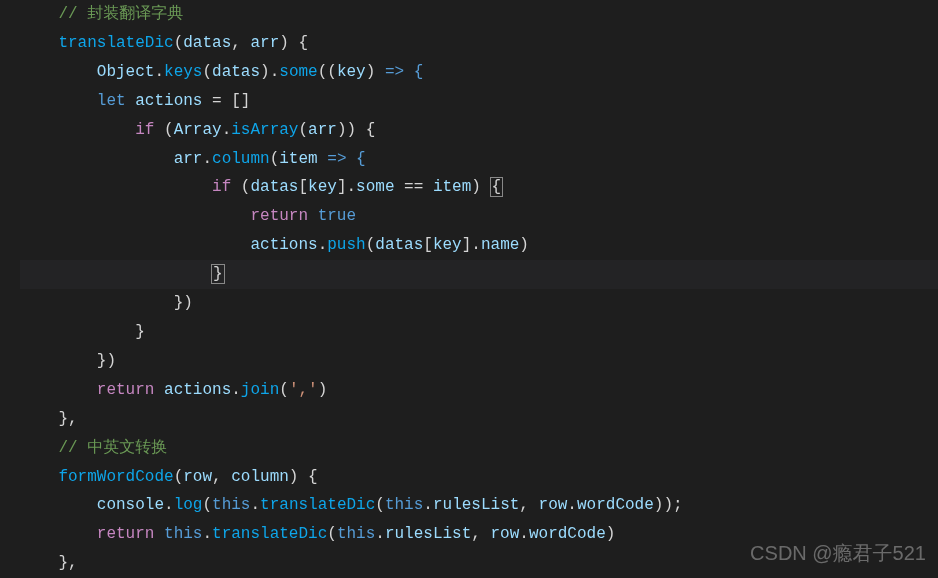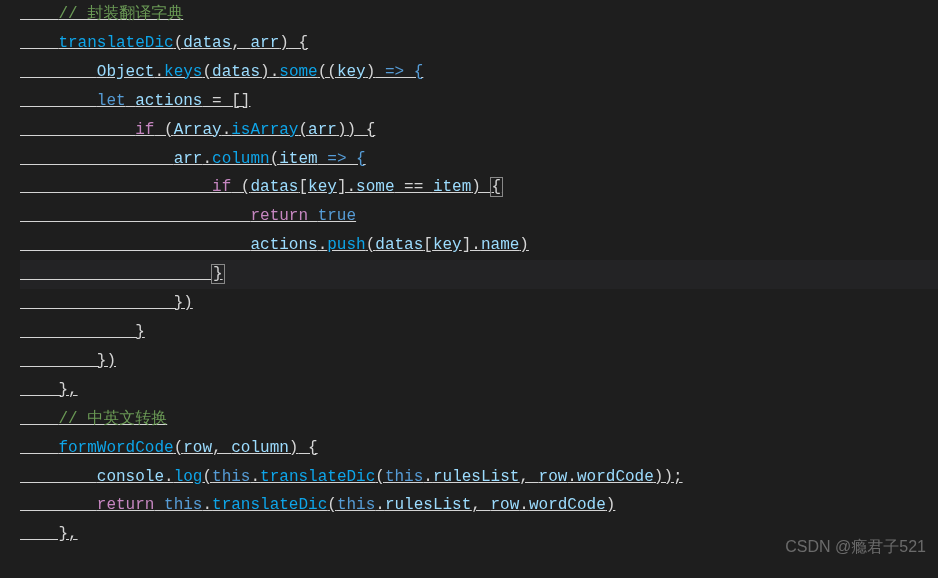--- a/index.html
+++ b/index.html
@@ -10,21 +10,20 @@
     line-height: 28.9px;
     color: #d4d4d4;
     width: 938px;
     height: 578px;
     overflow: hidden;
     position: relative;
   }
   .editor {
     padding: 0 0 0 20px;
     position: relative;
-    text-decoration: underline;
   }
   .line {
     white-space: pre;
     position: relative;
   }
   .comment { color: #6A9955; }
   .function-name { color: #0ea5e9; }
   .keyword { color: #569CD6; }
   .control { color: #C586C0; }
   .variable { color: #9CDCFE; }
@@ -34,24 +33,24 @@
   .highlight-box {
     outline: 1px solid #888;
     padding: 0 1px;
   }
   .highlight-line {
     background: rgba(50,50,60,0.25);
     display: block;
   }
   .watermark {
     position: absolute;
-    bottom: 16px;
+    bottom: 10px;
     right: 12px;
     color: rgba(200,200,200,0.45);
-    font-size: 16px;
+    font-size: 20px;
     font-family: sans-serif;
   }
 </style>
 </head>
 <body>
 
 <div class="editor">
 
 <div class="line"><span>    </span><span class="comment">// 封装翻译字典</span></div>
 
@@ -72,20 +71,21 @@
 <div class="line"><span>                        </span><span class="variable">actions</span><span>.</span><span class="function-name">push</span><span>(</span><span class="variable">datas</span><span>[</span><span class="variable">key</span><span>].</span><span class="variable">name</span><span>)</span></div>
 
 <div class="line highlight-line"><span>                    </span><span class="highlight-box">}</span></div>
 
 <div class="line"><span>                })</span></div>
 
 <div class="line"><span>            }</span></div>
 
 <div class="line"><span>        })</span></div>
 
+<div class="line"><span>        </span><span class="control">return</span><span> </span><span class="variable">actions</span><span>.</span><span class="function-name">join</span><span>(</span><span class="string">','</span><span>)</span></div>
 
 <div class="line"><span>    },</span></div>
 
 <div class="line"><span>    </span><span class="comment">// 中英文转换</span></div>
 
 <div class="line"><span>    </span><span class="function-name">formWordCode</span><span>(</span><span class="variable">row</span><span>, </span><span class="variable">column</span><span>)</span><span> {</span></div>
 
 <div class="line"><span>        </span><span class="variable">console</span><span>.</span><span class="function-name">log</span><span>(</span><span class="keyword">this</span><span>.</span><span class="function-name">translateDic</span><span>(</span><span class="keyword">this</span><span>.</span><span class="variable">rulesList</span><span>, </span><span class="variable">row</span><span>.</span><span class="variable">wordCode</span><span>));</span></div>
 
 <div class="line"><span>        </span><span class="control">return</span><span> </span><span class="keyword">this</span><span>.</span><span class="function-name">translateDic</span><span>(</span><span class="keyword">this</span><span>.</span><span class="variable">rulesList</span><span>, </span><span class="variable">row</span><span>.</span><span class="variable">wordCode</span><span>)</span></div>

